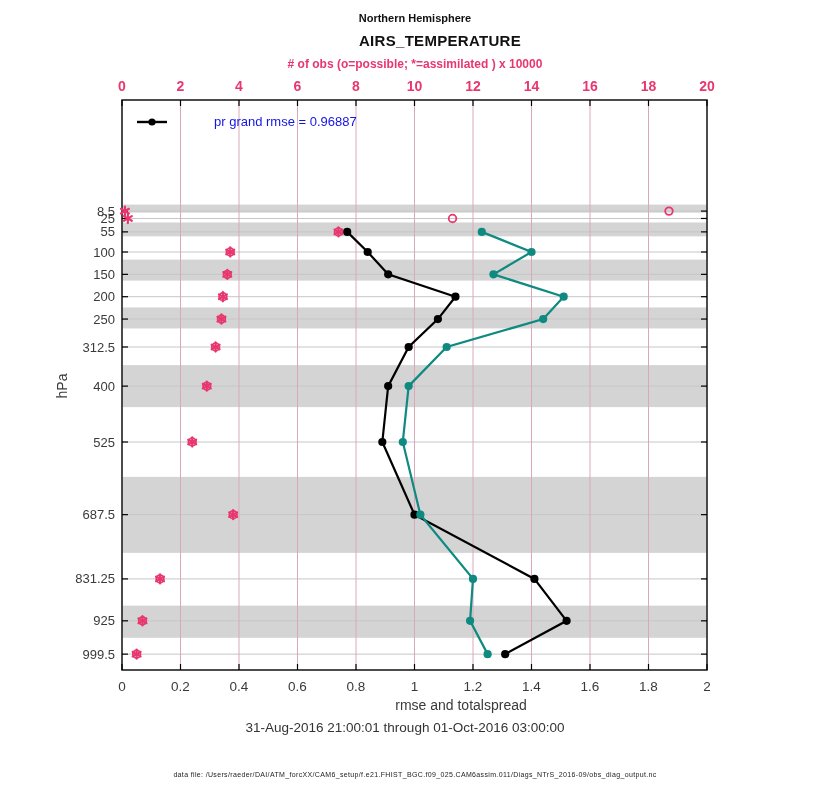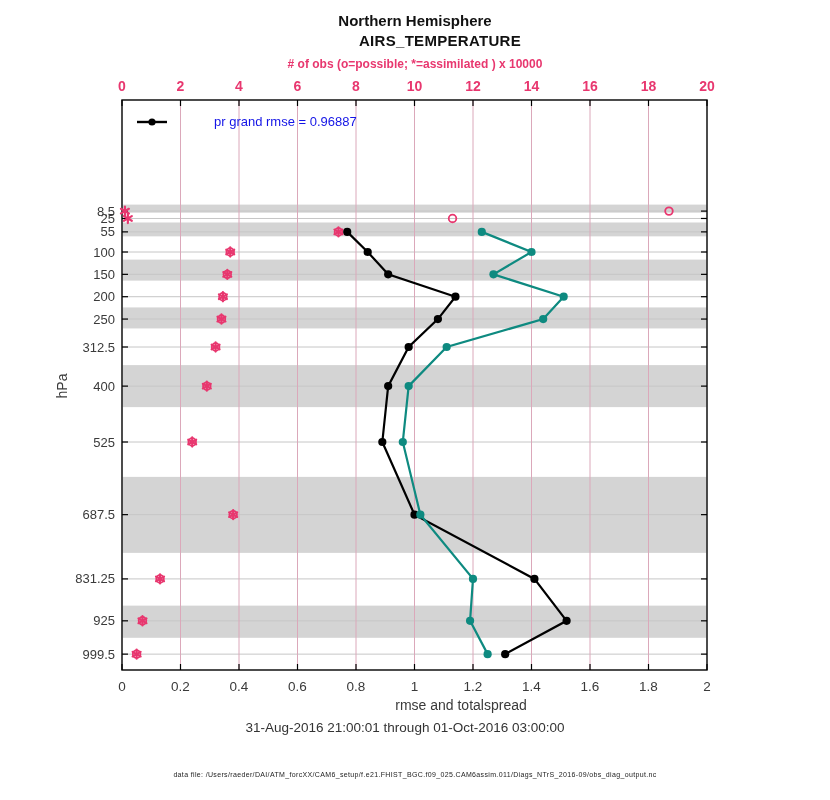--- a/index.html
+++ b/index.html
@@ -1,21 +1,21 @@
 <!DOCTYPE html>
 <html><head>
 <meta charset="utf-8">
 <style>
   html,body{margin:0;padding:0;background:#fff;}
   .figure{
     position:relative;width:830px;height:800px;background:#fff;overflow:hidden;
     font-family:"Liberation Sans", sans-serif;
   }
   .title1{position:absolute;left:0;top:12px;width:830px;text-align:center;
-    font-size:15px;font-weight:bold;color:#111;}
+    font-size:11px;font-weight:bold;color:#111;}
   .title2{position:absolute;left:0;top:32px;width:830px;text-align:center;
     font-size:15px;font-weight:bold;color:#111;letter-spacing:.3px;margin-left:25px;}
   .obs-label{position:absolute;left:0;top:57px;width:830px;text-align:center;
     font-size:12px;font-weight:bold;}
   .ylabel{position:absolute;left:-18px;top:378px;width:160px;text-align:center;
     font-size:14px;color:#3a3a3a;transform:rotate(-90deg);transform-origin:center;}
   .xlabel{position:absolute;left:0;top:697px;width:830px;text-align:center;
     font-size:14px;color:#3a3a3a;margin-left:46px;}
   .daterange{position:absolute;left:0;top:720px;width:810px;text-align:center;
     font-size:13.5px;color:#333;}

